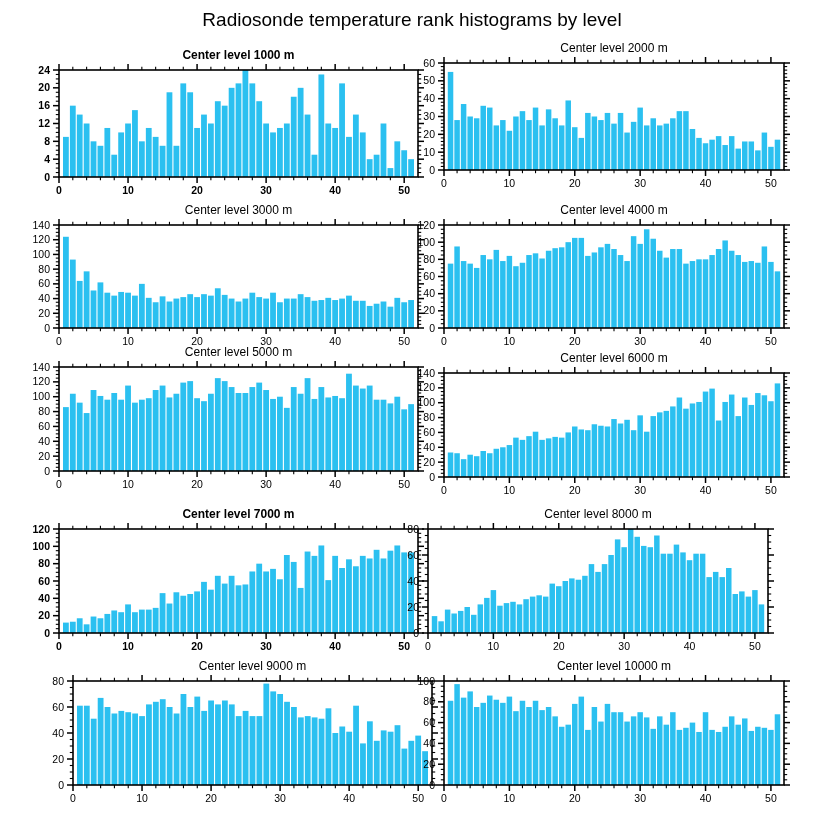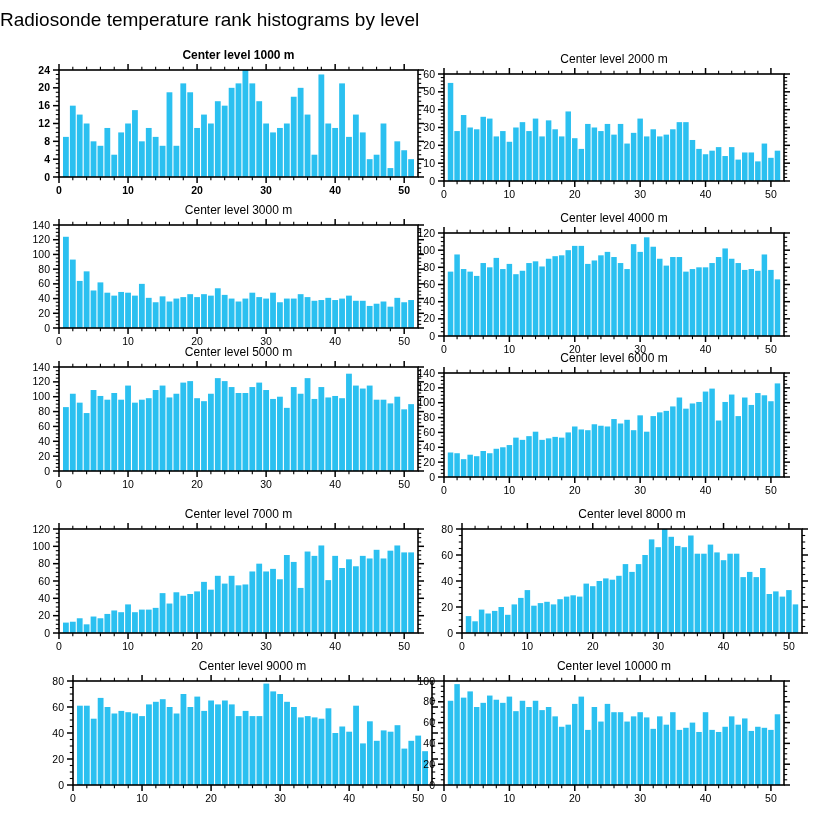--- a/index.html
+++ b/index.html
@@ -6,21 +6,21 @@
   body {
     width: 824px; height: 824px;
     background: #ffffff;
     position: relative;
     font-family: "Liberation Sans", sans-serif;
     overflow: hidden;
   }
   .main-title {
     position: absolute;
     top: 9px; left: 0; right: 0;
-    text-align: left;
+    text-align: center;
     font-size: 19px;
     font-weight: 500;
     color: #000;
     letter-spacing: 0px;
   }
   .subplot {
     position: absolute;
   }
   svg text {
     font-family: "Liberation Sans", sans-serif;
@@ -196,21 +196,21 @@
         <line x1="46" y1="39.38" x2="42.8" y2="39.38" stroke="#000000" stroke-width="1.1"></line>
         <line x1="405" y1="39.38" x2="408.2" y2="39.38" stroke="#000000" stroke-width="1.1"></line>
         <line x1="46" y1="34.92" x2="42.8" y2="34.92" stroke="#000000" stroke-width="1.1"></line>
         <line x1="405" y1="34.92" x2="408.2" y2="34.92" stroke="#000000" stroke-width="1.1"></line>
         <line x1="46" y1="30.46" x2="42.8" y2="30.46" stroke="#000000" stroke-width="1.1"></line>
         <line x1="405" y1="30.46" x2="408.2" y2="30.46" stroke="#000000" stroke-width="1.1"></line>
         <line x1="46" y1="26.00" x2="40" y2="26.00" stroke="#000000" stroke-width="1.5"></line>
         <line x1="405" y1="26.00" x2="411" y2="26.00" stroke="#000000" stroke-width="1.5"></line>
         <text x="37" y="29.5" text-anchor="end" font-size="10.5px">24</text>
       </svg></div>
-    <div class="subplot" style="left: 398px; top: 48px; width: 408px; height: 157px;"><svg width="408" height="157" viewBox="0 0 408 157">
+    <div class="subplot" style="left: 398px; top: 37px; width: 408px; height: 157px;"><svg width="408" height="157" viewBox="0 0 408 157">
         <text x="216" y="15" text-anchor="middle" font-size="12px">Center level 2000 m</text>
         <rect x="49.79" y="34.92" width="5.49" height="98.08" fill="#2BC0F0"></rect>
         <rect x="56.33" y="83.07" width="5.49" height="49.93" fill="#2BC0F0"></rect>
         <rect x="62.87" y="67.02" width="5.49" height="65.98" fill="#2BC0F0"></rect>
         <rect x="69.41" y="79.50" width="5.49" height="53.50" fill="#2BC0F0"></rect>
         <rect x="75.95" y="81.28" width="5.49" height="51.72" fill="#2BC0F0"></rect>
         <rect x="82.48" y="68.80" width="5.49" height="64.20" fill="#2BC0F0"></rect>
         <rect x="89.02" y="70.58" width="5.49" height="62.42" fill="#2BC0F0"></rect>
         <rect x="95.56" y="88.42" width="5.49" height="44.58" fill="#2BC0F0"></rect>
         <rect x="102.10" y="83.07" width="5.49" height="49.93" fill="#2BC0F0"></rect>
@@ -557,21 +557,21 @@
         <line x1="46" y1="37.04" x2="42.8" y2="37.04" stroke="#000000" stroke-width="1.1"></line>
         <line x1="405" y1="37.04" x2="408.2" y2="37.04" stroke="#000000" stroke-width="1.1"></line>
         <line x1="46" y1="33.36" x2="42.8" y2="33.36" stroke="#000000" stroke-width="1.1"></line>
         <line x1="405" y1="33.36" x2="408.2" y2="33.36" stroke="#000000" stroke-width="1.1"></line>
         <line x1="46" y1="29.68" x2="42.8" y2="29.68" stroke="#000000" stroke-width="1.1"></line>
         <line x1="405" y1="29.68" x2="408.2" y2="29.68" stroke="#000000" stroke-width="1.1"></line>
         <line x1="46" y1="26.00" x2="40" y2="26.00" stroke="#000000" stroke-width="1.5"></line>
         <line x1="405" y1="26.00" x2="411" y2="26.00" stroke="#000000" stroke-width="1.5"></line>
         <text x="37" y="29.5" text-anchor="end" font-size="10.5px">140</text>
       </svg></div>
-    <div class="subplot" style="left: 398px; top: 207px; width: 408px; height: 153px;"><svg width="408" height="153" viewBox="0 0 408 153">
+    <div class="subplot" style="left: 398px; top: 199px; width: 408px; height: 153px;"><svg width="408" height="153" viewBox="0 0 408 153">
         <text x="216" y="15" text-anchor="middle" font-size="12px">Center level 4000 m</text>
         <rect x="49.79" y="64.63" width="5.49" height="64.38" fill="#2BC0F0"></rect>
         <rect x="56.33" y="47.46" width="5.49" height="81.54" fill="#2BC0F0"></rect>
         <rect x="62.87" y="62.05" width="5.49" height="66.95" fill="#2BC0F0"></rect>
         <rect x="69.41" y="64.63" width="5.49" height="64.38" fill="#2BC0F0"></rect>
         <rect x="75.95" y="68.92" width="5.49" height="60.08" fill="#2BC0F0"></rect>
         <rect x="82.48" y="56.04" width="5.49" height="72.96" fill="#2BC0F0"></rect>
         <rect x="89.02" y="60.33" width="5.49" height="68.67" fill="#2BC0F0"></rect>
         <rect x="95.56" y="50.89" width="5.49" height="78.11" fill="#2BC0F0"></rect>
         <rect x="102.10" y="62.05" width="5.49" height="66.95" fill="#2BC0F0"></rect>
@@ -1085,21 +1085,21 @@
         <line x1="46" y1="37.14" x2="42.8" y2="37.14" stroke="#000000" stroke-width="1.1"></line>
         <line x1="386" y1="37.14" x2="389.2" y2="37.14" stroke="#000000" stroke-width="1.1"></line>
         <line x1="46" y1="33.43" x2="42.8" y2="33.43" stroke="#000000" stroke-width="1.1"></line>
         <line x1="386" y1="33.43" x2="389.2" y2="33.43" stroke="#000000" stroke-width="1.1"></line>
         <line x1="46" y1="29.71" x2="42.8" y2="29.71" stroke="#000000" stroke-width="1.1"></line>
         <line x1="386" y1="29.71" x2="389.2" y2="29.71" stroke="#000000" stroke-width="1.1"></line>
         <line x1="46" y1="26.00" x2="40" y2="26.00" stroke="#000000" stroke-width="1.5"></line>
         <line x1="386" y1="26.00" x2="392" y2="26.00" stroke="#000000" stroke-width="1.5"></line>
         <text x="37" y="29.5" text-anchor="end" font-size="10.5px">140</text>
       </svg></div>
-    <div class="subplot" style="left: 13px; top: 503px; width: 427px; height: 154px;"><svg width="427" height="154" viewBox="0 0 427 154">
+    <div class="subplot" style="left: 13px; top: 503px; width: 427px; height: 154px; font-weight: bold;"><svg width="427" height="154" viewBox="0 0 427 154">
         <text x="225.5" y="15" text-anchor="middle" font-size="12px">Center level 7000 m</text>
         <rect x="50.00" y="119.60" width="5.80" height="10.40" fill="#2BC0F0"></rect>
         <rect x="56.91" y="118.73" width="5.80" height="11.27" fill="#2BC0F0"></rect>
         <rect x="63.81" y="115.27" width="5.80" height="14.73" fill="#2BC0F0"></rect>
         <rect x="70.72" y="121.33" width="5.80" height="8.67" fill="#2BC0F0"></rect>
         <rect x="77.62" y="113.53" width="5.80" height="16.47" fill="#2BC0F0"></rect>
         <rect x="84.52" y="115.27" width="5.80" height="14.73" fill="#2BC0F0"></rect>
         <rect x="91.43" y="110.93" width="5.80" height="19.07" fill="#2BC0F0"></rect>
         <rect x="98.33" y="107.47" width="5.80" height="22.53" fill="#2BC0F0"></rect>
         <rect x="105.23" y="109.20" width="5.80" height="20.80" fill="#2BC0F0"></rect>
@@ -1255,21 +1255,21 @@
         <line x1="46" y1="39.00" x2="42.8" y2="39.00" stroke="#000000" stroke-width="1.1"></line>
         <line x1="405" y1="39.00" x2="408.2" y2="39.00" stroke="#000000" stroke-width="1.1"></line>
         <line x1="46" y1="34.67" x2="42.8" y2="34.67" stroke="#000000" stroke-width="1.1"></line>
         <line x1="405" y1="34.67" x2="408.2" y2="34.67" stroke="#000000" stroke-width="1.1"></line>
         <line x1="46" y1="30.33" x2="42.8" y2="30.33" stroke="#000000" stroke-width="1.1"></line>
         <line x1="405" y1="30.33" x2="408.2" y2="30.33" stroke="#000000" stroke-width="1.1"></line>
         <line x1="46" y1="26.00" x2="40" y2="26.00" stroke="#000000" stroke-width="1.5"></line>
         <line x1="405" y1="26.00" x2="411" y2="26.00" stroke="#000000" stroke-width="1.5"></line>
         <text x="37" y="29.5" text-anchor="end" font-size="10.5px">120</text>
       </svg></div>
-    <div class="subplot" style="left: 416px; top: 503px; width: 408px; height: 154px; text-align: right;"><svg width="408" height="154" viewBox="0 0 408 154">
+    <div class="subplot" style="left: 382px; top: 503px; width: 408px; height: 154px; text-align: right;"><svg width="408" height="154" viewBox="0 0 408 154">
         <text x="216" y="15" text-anchor="middle" font-size="12px">Center level 8000 m</text>
         <rect x="49.79" y="113.10" width="5.49" height="16.90" fill="#2BC0F0"></rect>
         <rect x="56.33" y="118.30" width="5.49" height="11.70" fill="#2BC0F0"></rect>
         <rect x="62.87" y="106.60" width="5.49" height="23.40" fill="#2BC0F0"></rect>
         <rect x="69.41" y="110.50" width="5.49" height="19.50" fill="#2BC0F0"></rect>
         <rect x="75.95" y="107.90" width="5.49" height="22.10" fill="#2BC0F0"></rect>
         <rect x="82.48" y="104.00" width="5.49" height="26.00" fill="#2BC0F0"></rect>
         <rect x="89.02" y="111.80" width="5.49" height="18.20" fill="#2BC0F0"></rect>
         <rect x="95.56" y="101.40" width="5.49" height="28.60" fill="#2BC0F0"></rect>
         <rect x="102.10" y="94.90" width="5.49" height="35.10" fill="#2BC0F0"></rect>

